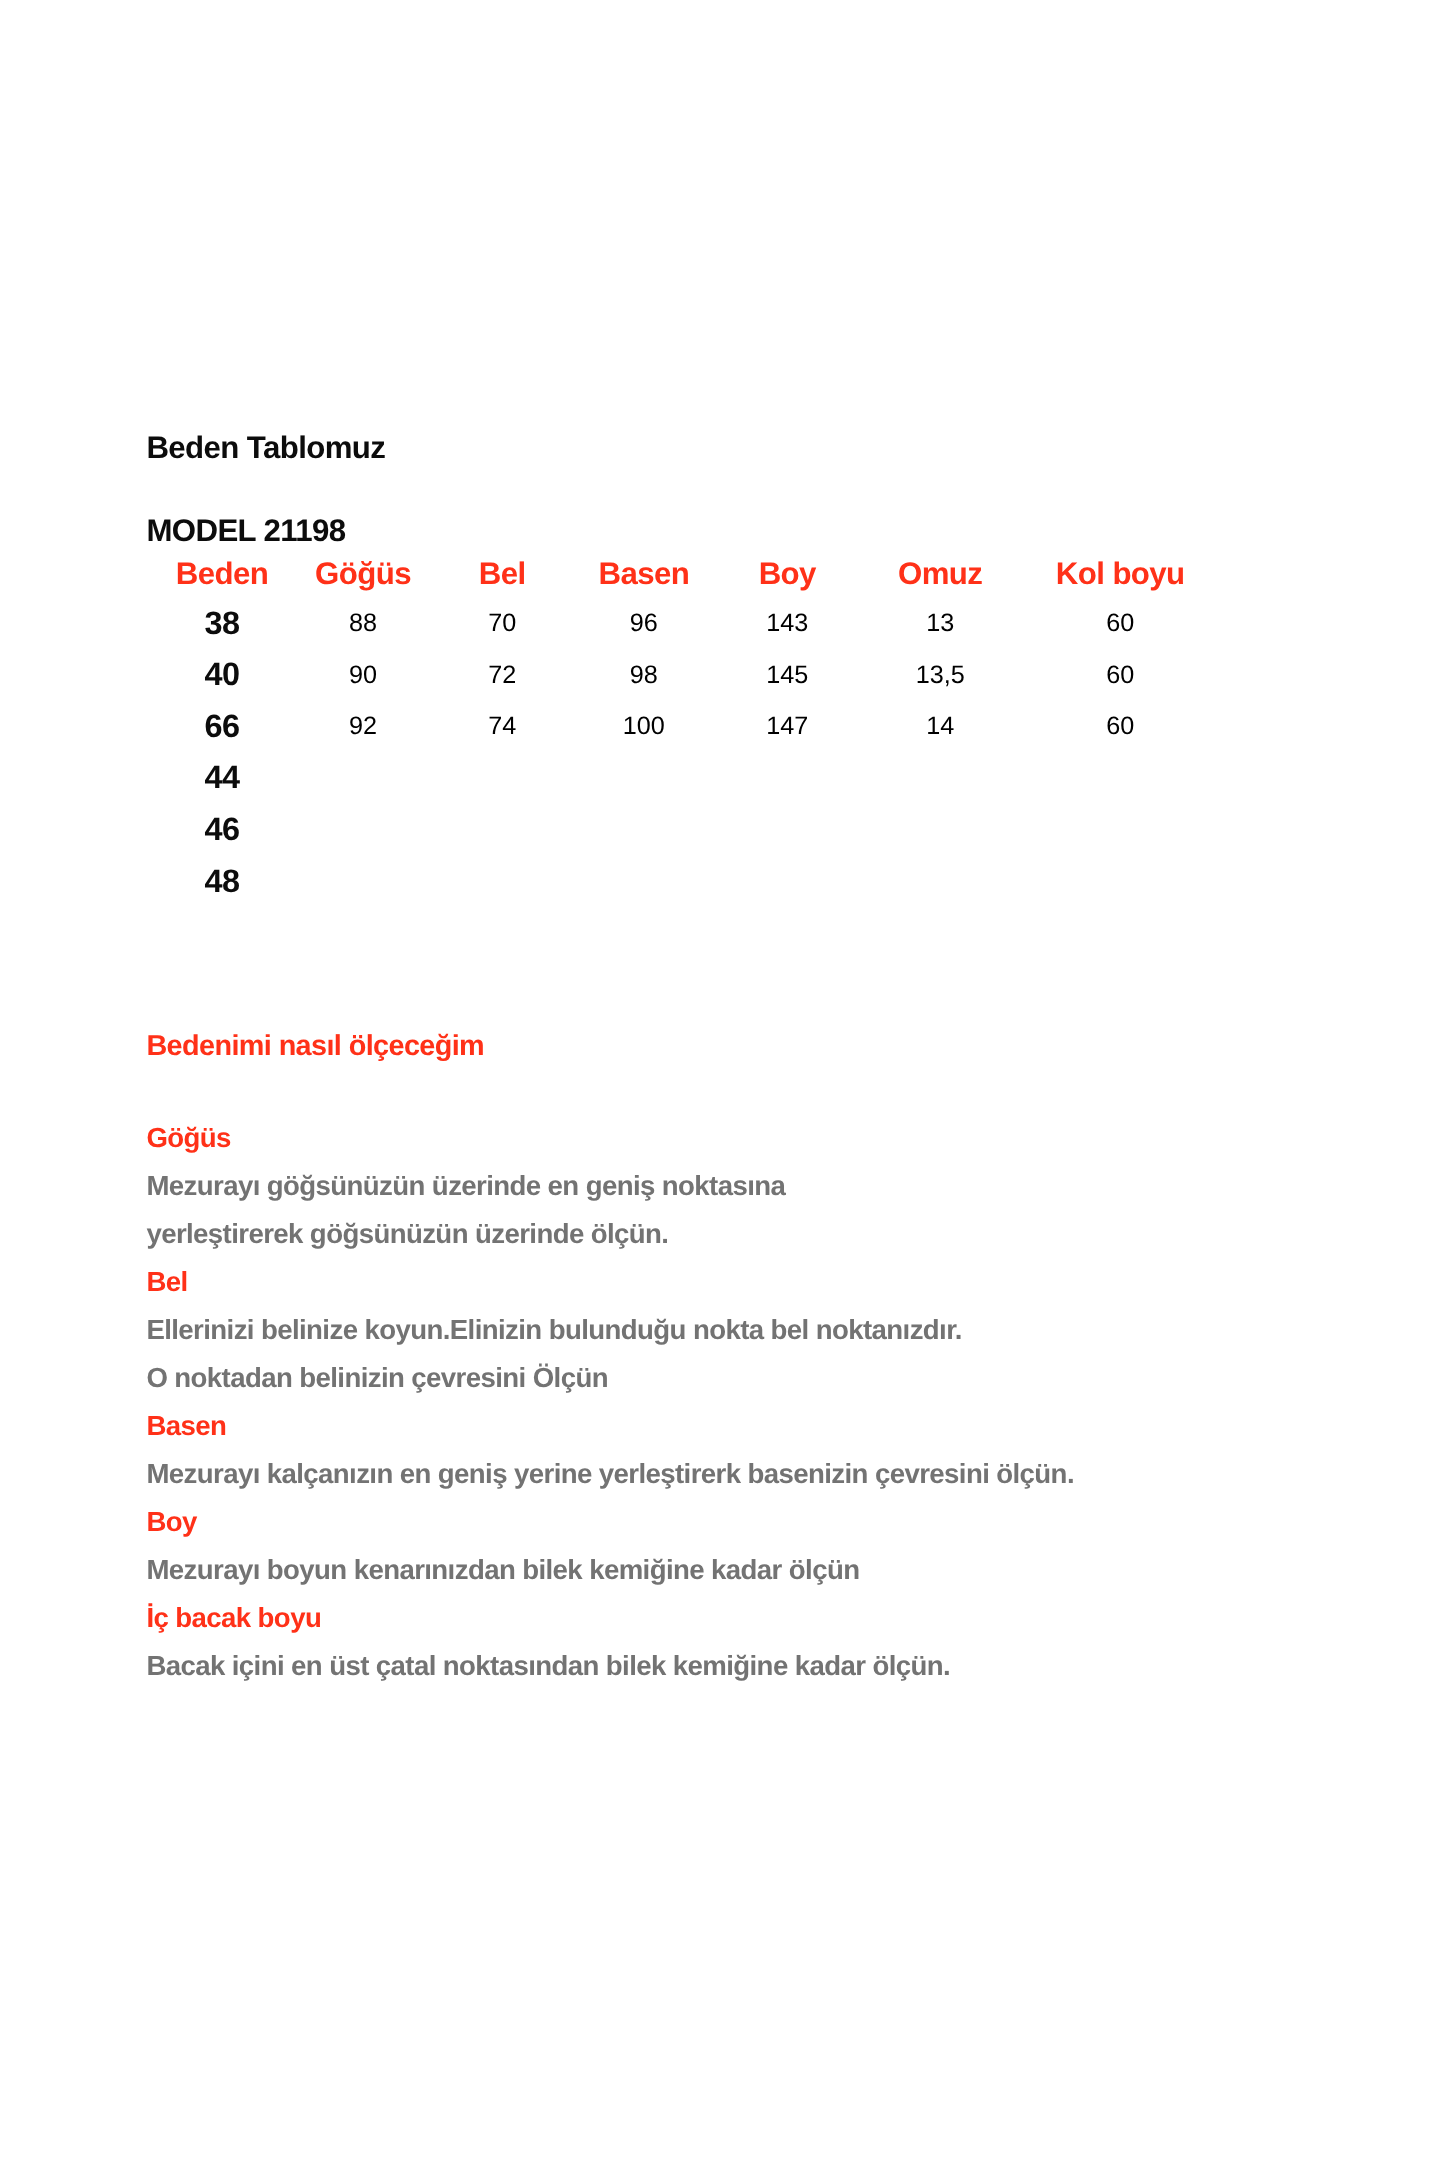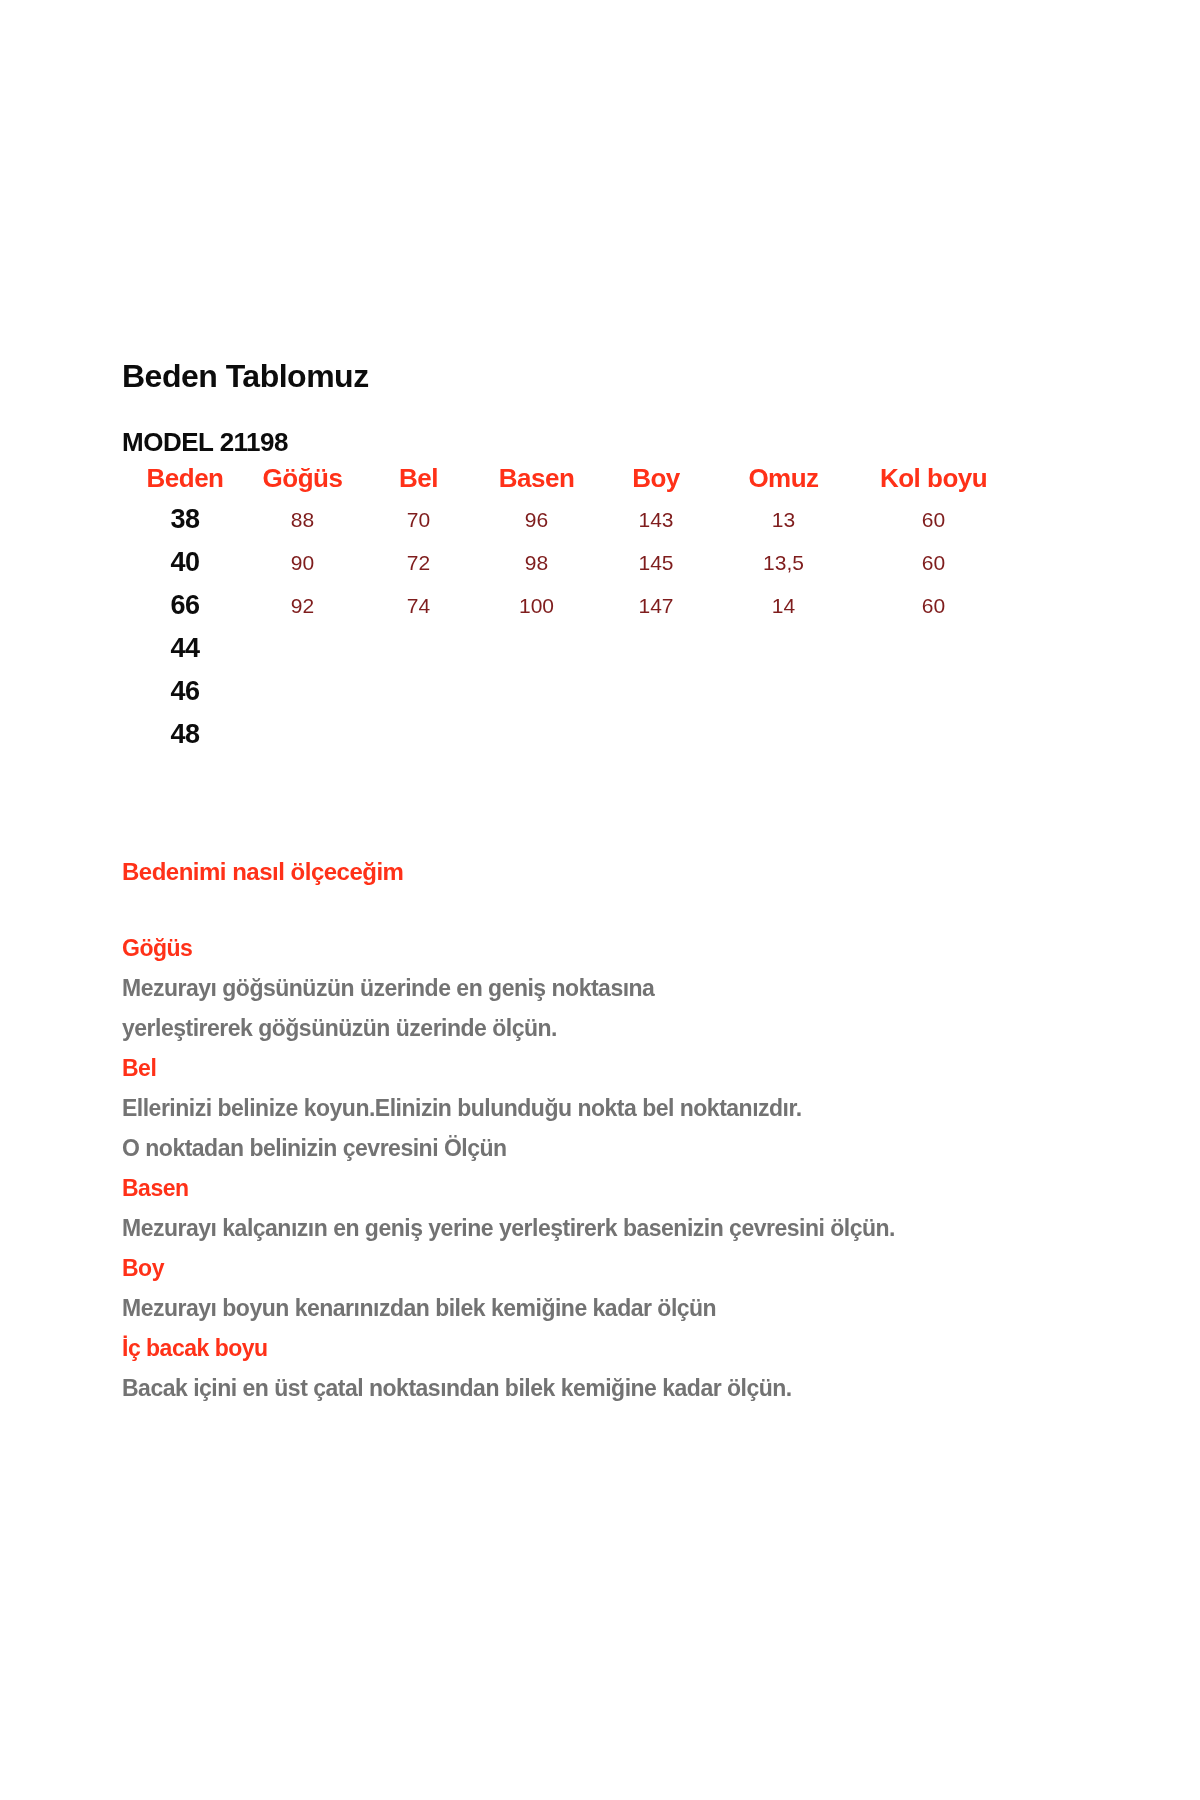--- a/index.html
+++ b/index.html
@@ -13,21 +13,21 @@
     height: 1800px;
     background: #ffffff;
     font-family: "Liberation Sans", "DejaVu Sans", sans-serif;
     color: #111111;
     overflow: hidden;
   }
   .doc-title {
     position: absolute;
     left: 122px;
     top: 358px;
-    font-size: 32px;
+    font-size: 26px;
     font-weight: 700;
     letter-spacing: -0.5px;
     color: #0c0c0c;
   }
   .doc-model {
     position: absolute;
     left: 122px;
     top: 403px;
     font-size: 26px;
     font-weight: 700;
@@ -62,21 +62,21 @@
   .cell-size {
     font-size: 27px;
     font-weight: 700;
     letter-spacing: -0.5px;
     color: #0c0c0c;
     text-align: center;
   }
   .cell-val {
     font-size: 21px;
     font-weight: 400;
-    color: #7f1d1d;
+    color: #000000;
     text-align: center;
   }
   .guide-title {
     position: absolute;
     left: 122px;
     top: 858px;
     font-size: 24px;
     font-weight: 700;
     letter-spacing: -0.5px;
     color: var(--accent, #ff3118);

